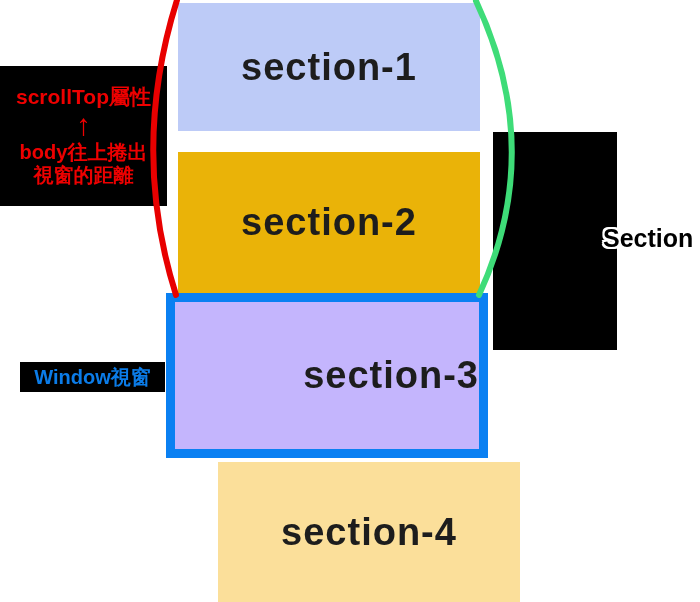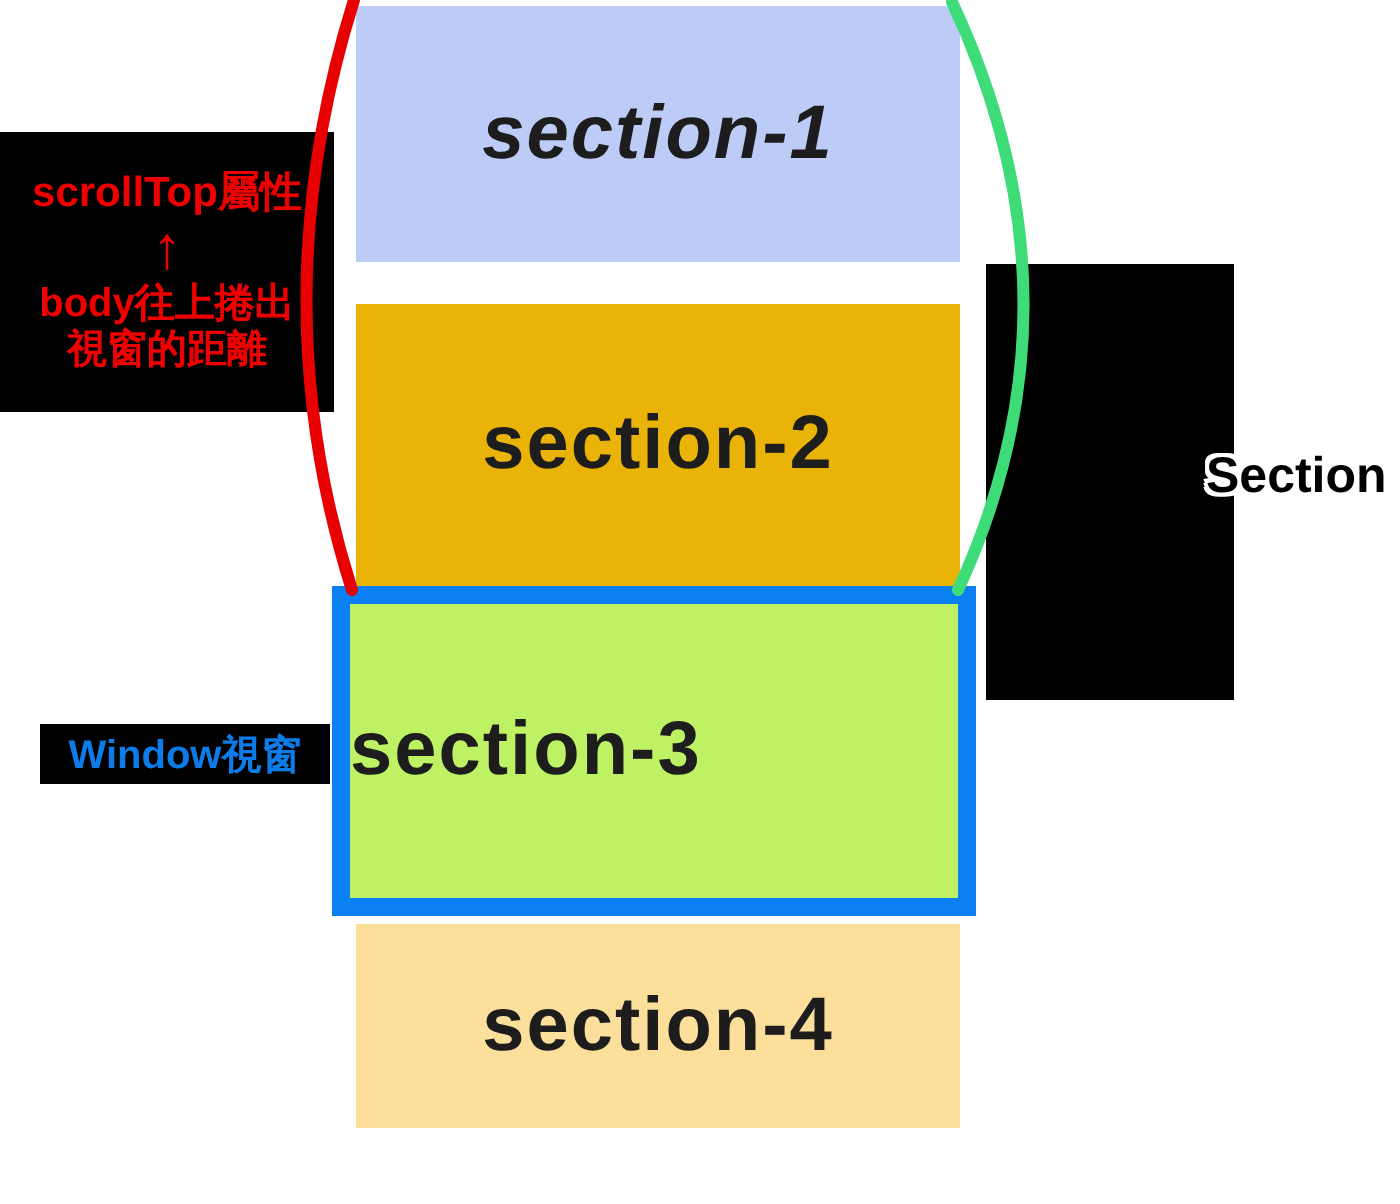--- a/index.html
+++ b/index.html
@@ -8,23 +8,23 @@
     font-family:"Liberation Sans","DejaVu Sans",sans-serif;
   }
   .section{
     position:absolute;left:178px;width:302px;
     display:flex;align-items:center;justify-content:center;
     z-index:1;
   }
   .section .label{
     font-size:38px;font-weight:bold;color:#1d1d1d;letter-spacing:1px;
   }
-  #section-1{top:3px;height:128px;font-style:italic;}
+  #section-1{top:3px;height:128px;}
   #section-2{top:152px;height:141px;}
-  #section-4{top:462px;height:102px;}
+  #section-4{top:462px;height:140px;margin-left:40px;}
   .window-box{
     position:absolute;left:166px;top:293px;width:322px;height:165px;
     box-sizing:border-box;border:9px solid #0a80f2;
     display:flex;align-items:center;justify-content:center;
     z-index:5;
   }
   .black-box{position:absolute;background:#000;z-index:10;}
   .scrolltop-box{
     left:0;top:66px;width:167px;height:140px;
     display:flex;flex-direction:column;align-items:center;justify-content:center;
@@ -54,21 +54,21 @@
 
   <div class="section" id="section-1" style="background-color: rgb(189, 203, 247);">
     <span class="label">section-1</span>
   </div>
 
   <div class="section" id="section-2" style="background-color: #eab308;">
     <span class="label">section-2</span>
   </div>
 
   <div class="window-box" style="border-color: rgb(10, 128, 242);">
-    <div class="section" style="position: static; width: 100%; height: 100%; display: flex; align-items: center; justify-content: flex-start; background-color: #bef264;">
+    <div class="section" style="position: static; width: 100%; height: 100%; display: flex; align-items: center; justify-content: flex-end; background-color: #c4b5fd;">
       <span class="label">section-3</span>
     </div>
   </div>
 
   <div class="section" id="section-4" style="background-color: rgb(251, 223, 154);">
     <span class="label">section-4</span>
   </div>
 
   <div class="black-box scrolltop-box" style="background-color: rgb(0, 0, 0);">
     <span class="l1" style="color: rgb(238, 0, 0);">scrollTop屬性</span>

